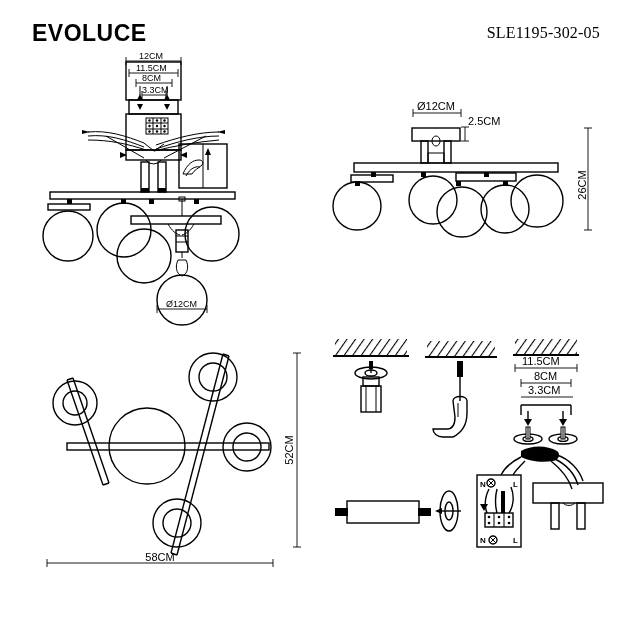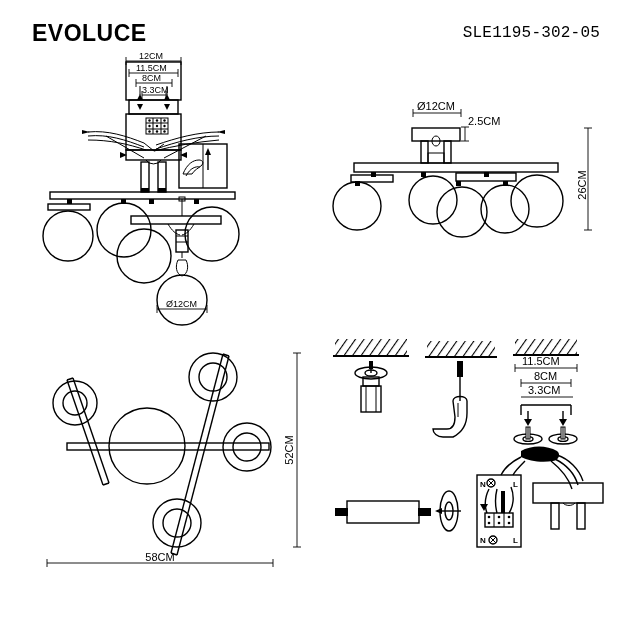--- a/index.html
+++ b/index.html
@@ -12,21 +12,21 @@
 
   
   .brand{
     position:absolute;left:32px;top:20px;
     font-size:23px;font-weight:bold;letter-spacing:0.5px;
     font-family:"Liberation Sans", sans-serif;
   }
   .sku{
     position:absolute;right:30px;top:24px;
     font-size:16px;letter-spacing:0.2px;
-    font-family:Liberation Mono, monospace;
+    font-family:Liberation Serif, serif;
   }
 
   
   .fig{position:absolute;}
   svg{display:block;overflow:visible;}
   .ln{stroke:#000;fill:none;}
   .thin{stroke-width:1;}
   .med{stroke-width:1.4;}
   .thick{stroke-width:2;}
   .fillw{fill:#fff;stroke:#000;stroke-width:1;}

